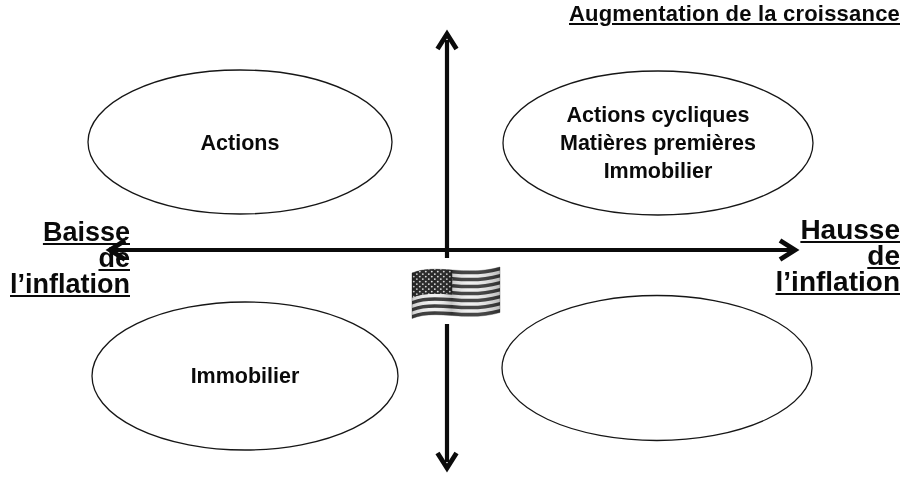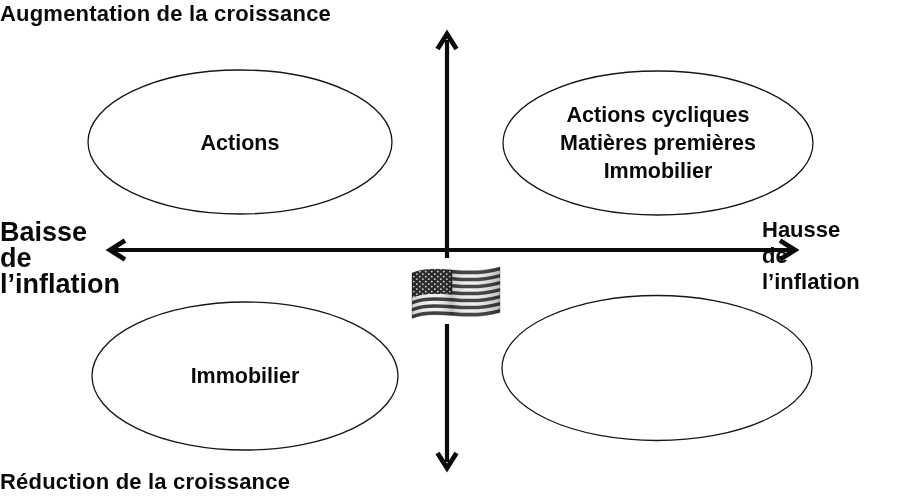--- a/index.html
+++ b/index.html
@@ -2,25 +2,25 @@
 <html><head>
 <meta charset="utf-8">
 <style>
   html,body { margin:0; padding:0; background:#fff; }
   .stage {
     position:relative; width:900px; height:500px; background:#ffffff;
     font-family:"Liberation Sans", sans-serif; font-weight:bold; color:#0a0a0a;
     overflow:hidden;
   }
   .layer { position:absolute; left:0; top:0; }
-  .txt { position:absolute; text-align:left; white-space:nowrap; }
+  .txt { position:absolute; text-align:right; white-space:nowrap;text-decoration:underline; }
   .title-top    { left:0; right:0; top:1px;   font-size:22px; letter-spacing:0.2px; }
   .title-bottom { left:0; right:0; top:469px; font-size:22px; letter-spacing:0.2px; }
   .side-left  { left:0px;   top:219px; width:130px; font-size:27px; line-height:26px; }
-  .side-right { left:762px; top:217px; width:138px; font-size:22px; line-height:26px; }
+  .side-right { left:762px; top:217px; width:138px; font-size:28px; line-height:26px; }
   .ellipse-label {
     position:absolute; display:flex; flex-direction:column;
     align-items:center; justify-content:center;
     font-size:21.5px; line-height:28px; text-align:center;
   }
   .lab-tl { left:88px;  top:70px;  width:304px; height:145px; }
   .lab-tr { left:503px; top:71px;  width:310px; height:144px; }
   .lab-bl { left:92px;  top:302px; width:306px; height:148px; }
   .lab-br { left:502px; top:295px; width:310px; height:146px; }
 </style>
@@ -79,21 +79,20 @@
       </g>
 
       <path d="M6,10 C18,5 31.5,6 46.25,7 L46.25,31.5 C31.5,30.5 18,29.5 6,34.5 Z" fill="#262626"></path>
       <path d="M6,10 C18,5 31.5,6 46.25,7 L46.25,31.5 C31.5,30.5 18,29.5 6,34.5 Z" fill="url(#stars)"></path>
 
       <path d="M6,10 C30,0 60,14 94,4 L94,49.5 C60,59.5 30,45.5 6,55.5 Z" fill="url(#fshade)"></path>
     </g>
   </svg>
 
   <div class="txt title-top">Augmentation de la croissance</div>
-  <div class="txt title-bottom">Réduction de la croissance</div>
 
   <div class="txt side-left">
     <div>Baisse</div>
     <div>de</div>
     <div>l’inflation</div>
   </div>
 
   <div class="txt side-right">
     <div>Hausse</div>
     <div>de</div>

